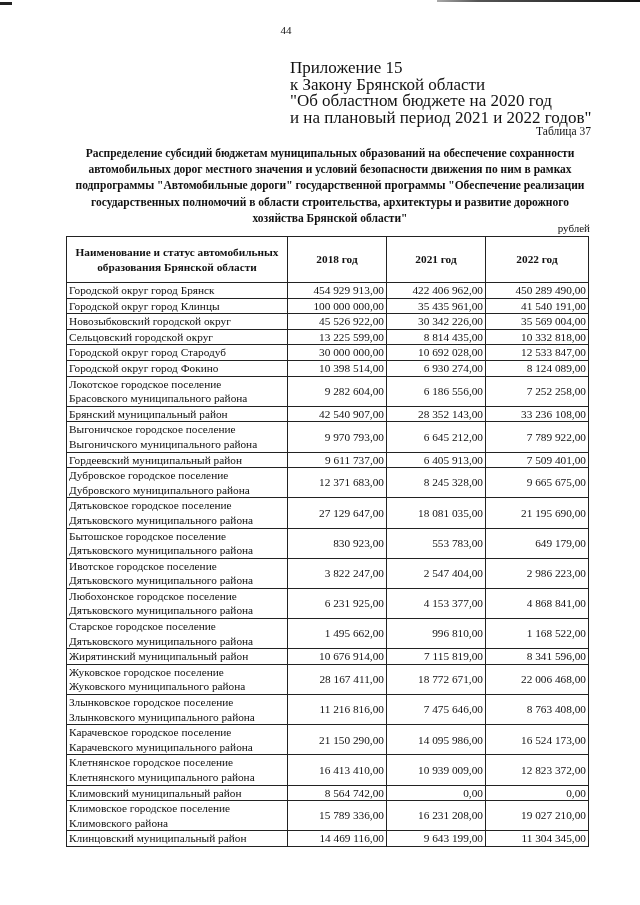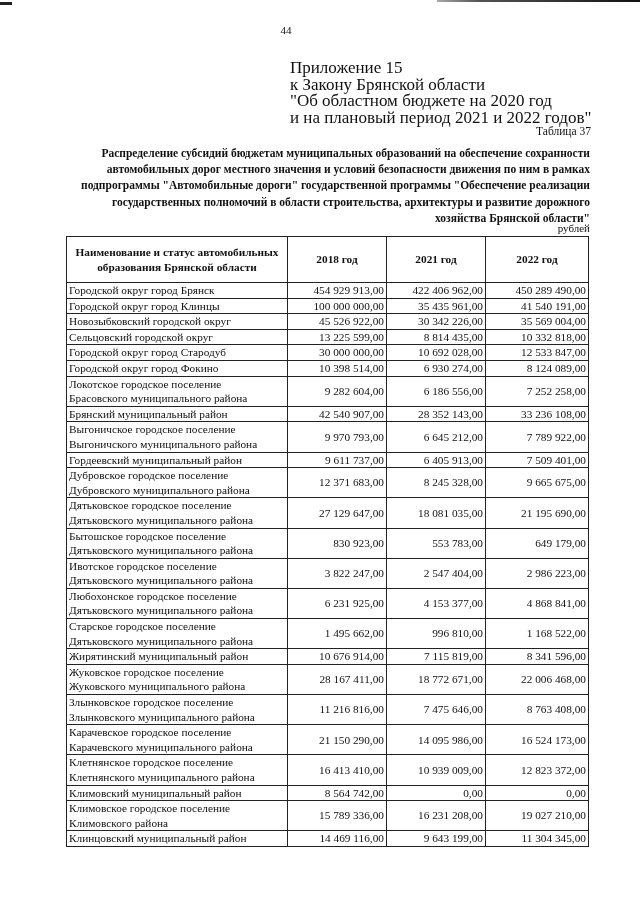--- a/index.html
+++ b/index.html
@@ -5,21 +5,21 @@
   html, body { margin:0; padding:0; background:#ffffff; }
   body { width:640px; height:905px; position:relative; overflow:hidden;
          font-family:"Liberation Serif", "DejaVu Serif", serif; color:#111; }
   .scan-mark-left { position:absolute; left:0; top:2px; width:12px; height:3px; background:#222; }
   .scan-mark-right { position:absolute; left:437px; top:0; width:203px; height:2px;
          background:linear-gradient(90deg,#aaa 0%,#555 20%,#333 60%,#111 100%); }
   .page-number { position:absolute; left:0; width:572px; top:24px; text-align:center; font-size:11px; }
   .appendix { position:absolute; left:290px; top:60px; font-size:17px; line-height:16.5px; }
   .appendix div { white-space:nowrap; }
   .table-num { position:absolute; right:49px; top:125px; font-size:11.5px;font-family:Liberation Serif, serif; }
-  .title { position:absolute; left:70px; width:520px; top:145px; text-align:right;
+  .title { position:absolute; left:70px; width:520px; top:145px; text-align:center;
            font-weight:bold; font-size:11.5px; line-height:16.2px; }
   .units { position:absolute; right:50px; top:222px; font-size:11px; }
   table.data { position:absolute; left:66px; top:236px; border-collapse:collapse;
                font-size:11.3px; table-layout:fixed; }
   table.data td, table.data th { border:1px solid #222; padding:0 2px; line-height:14.6px; }
   table.data th { font-weight:bold; text-align:center; height:45px; }
   th.c-name { width:216px; }
   th.c-y { width:94px; }
   th.c-y3 { width:98px; }
   td.name { text-align:left; white-space:nowrap; overflow:hidden; }

